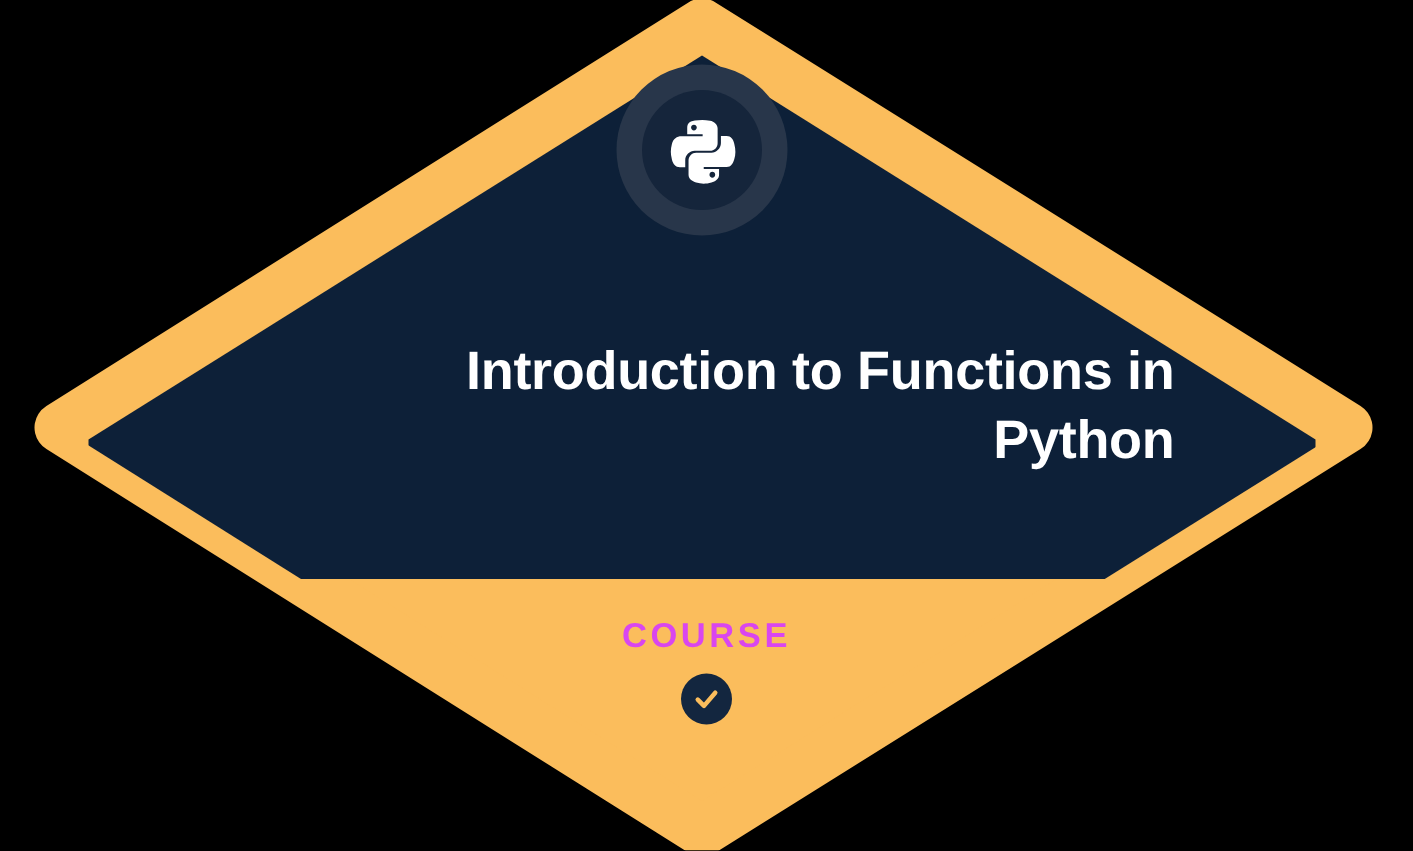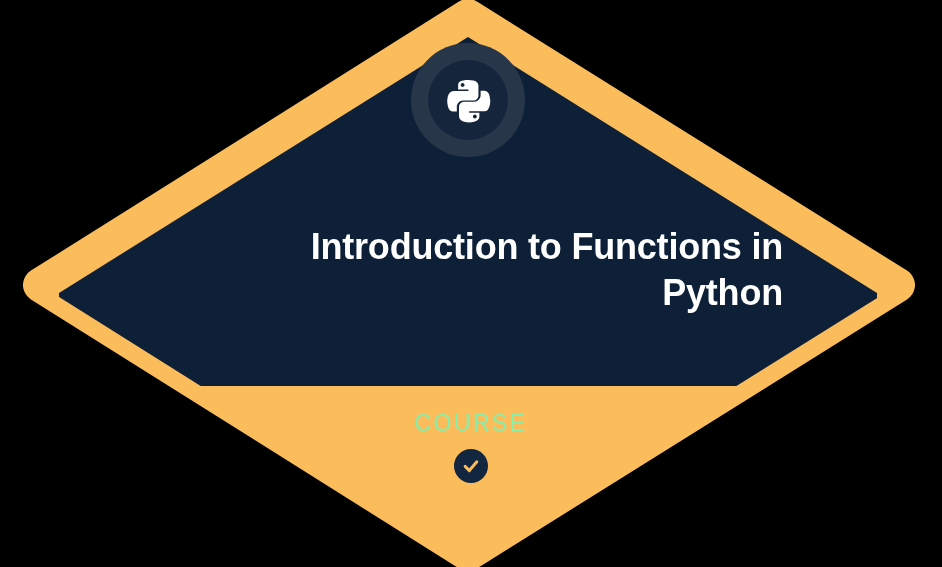--- a/index.html
+++ b/index.html
@@ -75,24 +75,24 @@
 
   
   #footer-block {
     position: absolute;
     left: 171px;
     top: 406px;
     width: 600px;
     text-align: center;
   }
   .footer-line {
-    color: #86efac;
+    color: #d946ef;
     font-size: 23px;
     line-height: 35px;
-    font-weight: normal;
+    font-weight: bold;
     letter-spacing: 2.4px;
   }
   #check-badge {
     margin: 8px auto 0 auto;
     width: 34px;
     height: 34px;
     border-radius: 50%;
     background: #13263f;
     display: flex;
     align-items: center;

